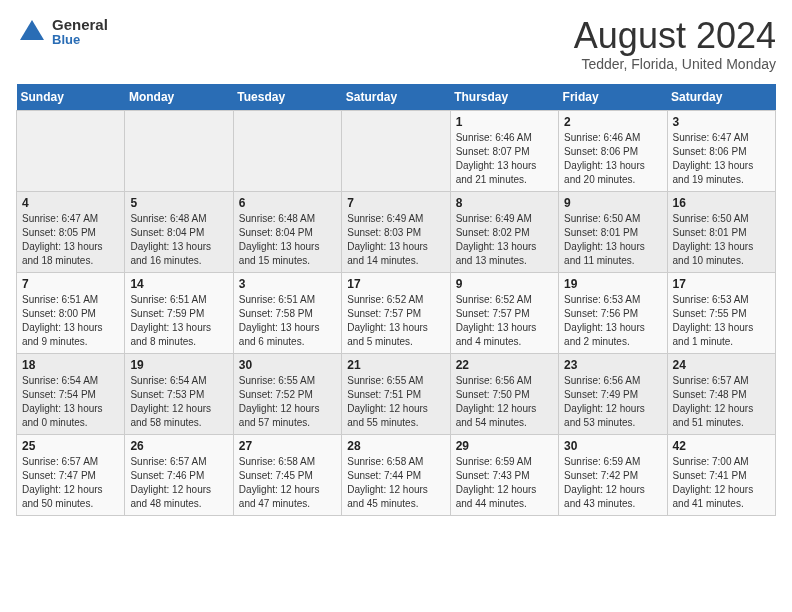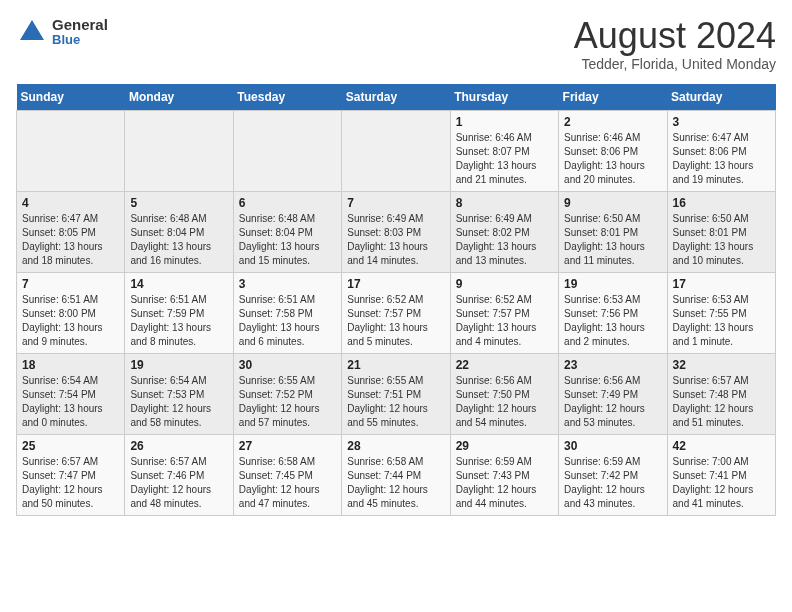--- a/index.html
+++ b/index.html
@@ -293,21 +293,21 @@
 and 54 minutes.</div>
         </td>
         <td>
           <div class="day-number">23</div>
           <div class="day-info" style="white-space: pre-line;">Sunrise: 6:56 AM
 Sunset: 7:49 PM
 Daylight: 12 hours
 and 53 minutes.</div>
         </td>
         <td>
-          <div class="day-number">32</div>
+          <div class="day-number">24</div>
           <div class="day-info" style="white-space: pre-line;">Sunrise: 6:57 AM
 Sunset: 7:48 PM
 Daylight: 12 hours
 and 51 minutes.</div>
         </td>
       </tr>
       <tr>
         <td>
           <div class="day-number">25</div>
           <div class="day-info" style="white-space: pre-line;">Sunrise: 6:57 AM

